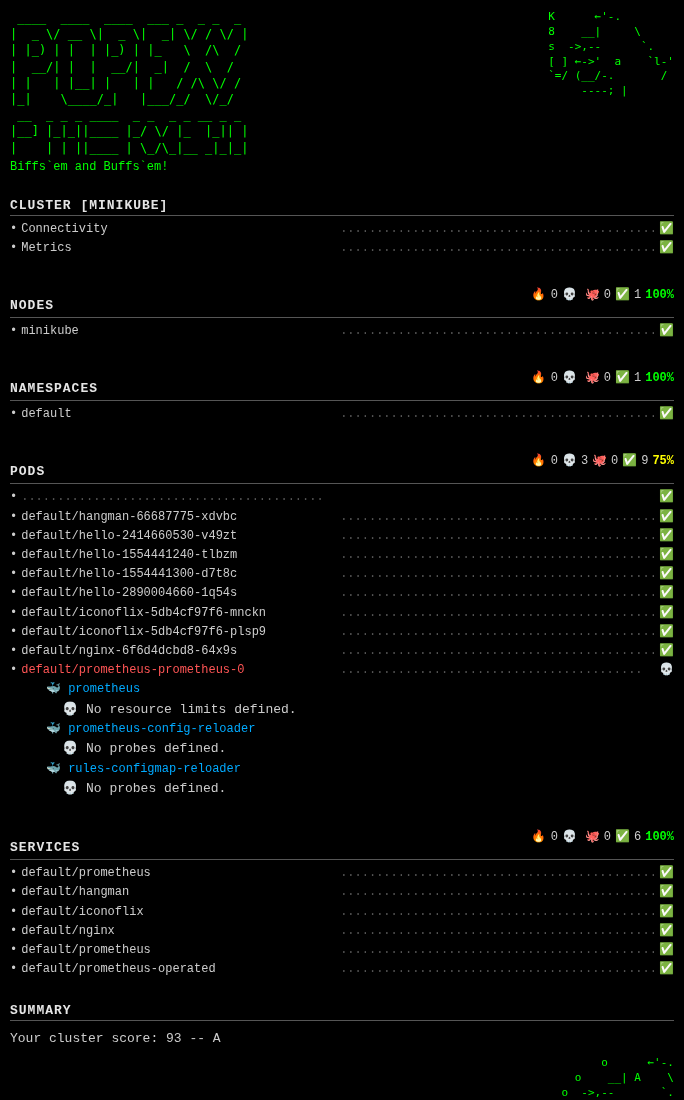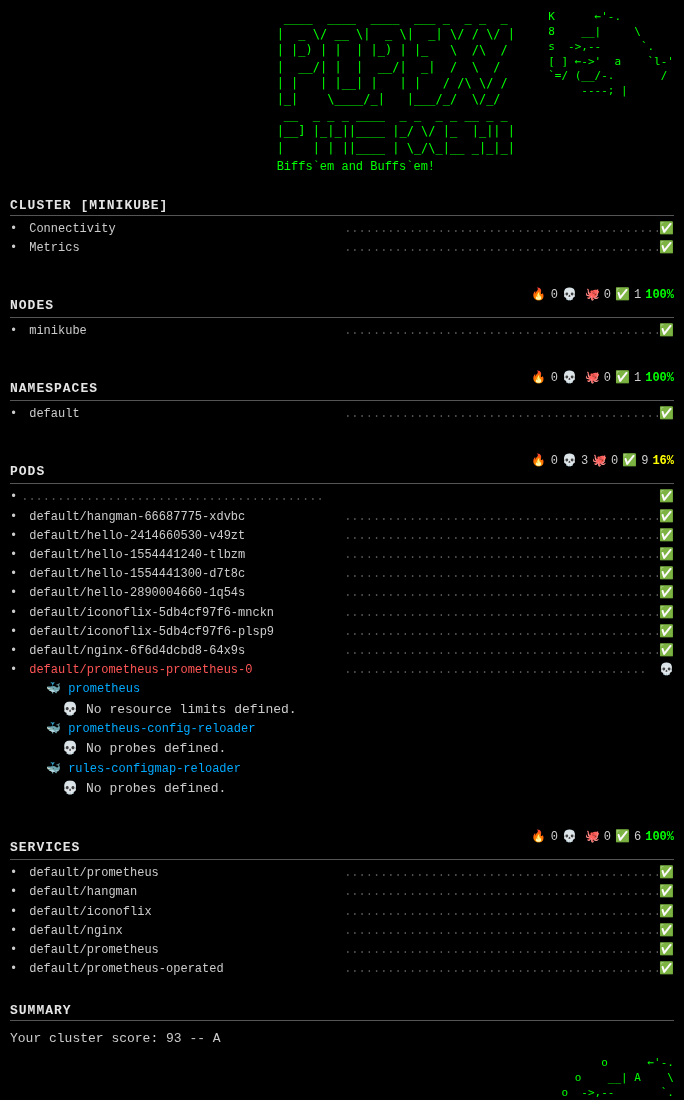--- a/index.html
+++ b/index.html
@@ -8,21 +8,21 @@
       color: #ccc;
       font-family: 'Courier New', Courier, monospace;
       font-size: 13px;
       width: 684px;
       min-height: 1100px;
       padding: 10px;
       overflow-x: hidden;
     }
     .header-area {
       display: flex;
-      justify-content: flex-end;
+      justify-content: space-between;
       align-items: flex-start;
       margin-bottom: 12px;
     }
     .tagline {
       color: #0f0;
       font-size: 12px;
       margin-top: 4px;
     }
     .section-header {
       color: #e5e5e5;
@@ -50,21 +50,20 @@
     }
     .list-item .bullet {
       color: #ccc;
       margin-right: 4px;
       flex-shrink: 0;
     }
     .list-item .item-name {
       color: #ccc;
       flex: 1;
       white-space: nowrap;
-      margin-left: 8px;
     }
     .list-item .item-name.warn {
       color: #f55;
     }
     .dots {
       flex: 1;
       overflow: hidden;
       color: #555;
       white-space: nowrap;
     }
@@ -207,21 +206,21 @@
     <div class="section-header">PODS</div>
     <div class="badge-area">
       <span>🔥</span>
       <span>0</span>
       <span>💀</span>
       <span>3</span>
       <span>🐙</span>
       <span>0</span>
       <span>✅</span>
       <span>9</span>
-      <span class="pct-yellow">16%</span>
+      <span class="pct-yellow">75%</span>
     </div>
   </div>
   <hr class="divider">
 
   <div class="list-item">
     <span class="bullet">•</span>
     <span class="dots">..........................................</span>
     <span class="checkmark">✅</span>
   </div>
   <div class="list-item">

